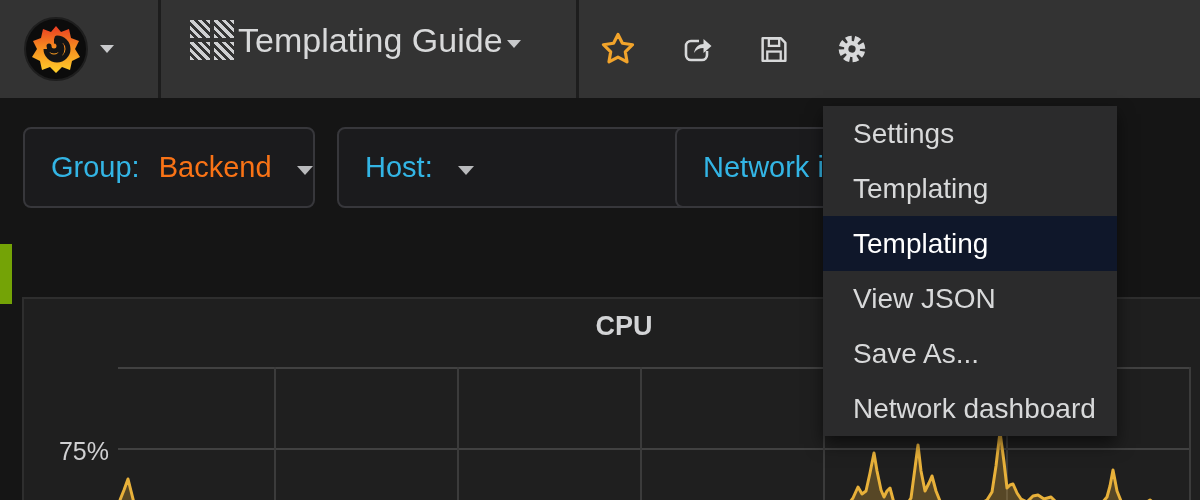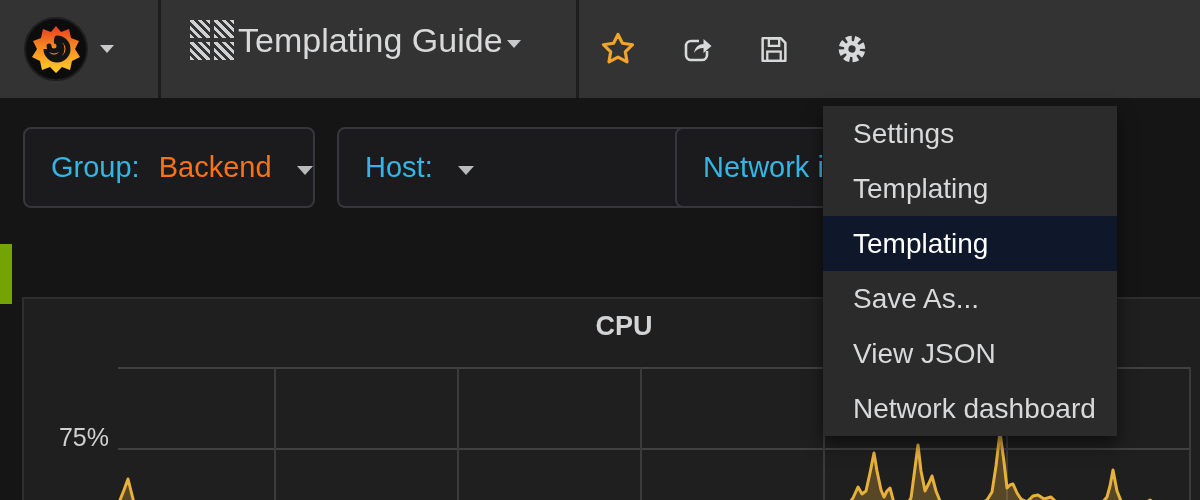--- a/index.html
+++ b/index.html
@@ -46,21 +46,21 @@
   #settings-menu { position:absolute; left:823px; top:106px; width:294px; background:#2b2b2c; z-index:10;
                    box-shadow:0 8px 16px rgba(0,0,0,0.55); }
   .menu-item { height:55px; line-height:55px; padding-left:30px; font-size:28px; color:#d8d9da; cursor:pointer; }
   .menu-item.active { background:#0f172a; color:#ffffff; }
 </style>
 </head>
 <body>
 
 <div id="panel">
   <div id="panel-title">CPU</div>
-  <div class="ytick" style="top:123px;padding-left:24px;">75%</div>
+  <div class="ytick" style="top:137px;padding-left:24px;">75%</div>
   <div>
     <div class="hgrid" style="top:68px;"></div>
     <div class="hgrid" style="top:149px;"></div>
     <div class="vgrid" style="left:250px;"></div>
     <div class="vgrid" style="left:433px;"></div>
     <div class="vgrid" style="left:616px;"></div>
     <div class="vgrid" style="left:799px;"></div>
     <div class="vgrid" style="left:982px;"></div>
     <div class="vgrid" style="left:1165px;"></div>
   </div>
@@ -149,16 +149,16 @@
         </g>
       </svg>
     </div>
   </div>
 </div>
 
 <div id="settings-menu">
   <div class="menu-item">Settings</div>
   <div class="menu-item">Templating</div>
   <div class="menu-item active">Templating</div>
+  <div class="menu-item">View JSON</div>
   <div class="menu-item">Save As...</div>
-  <div class="menu-item">View JSON</div>
   <div class="menu-item">Network dashboard</div>
 </div>
 
 </body></html>

